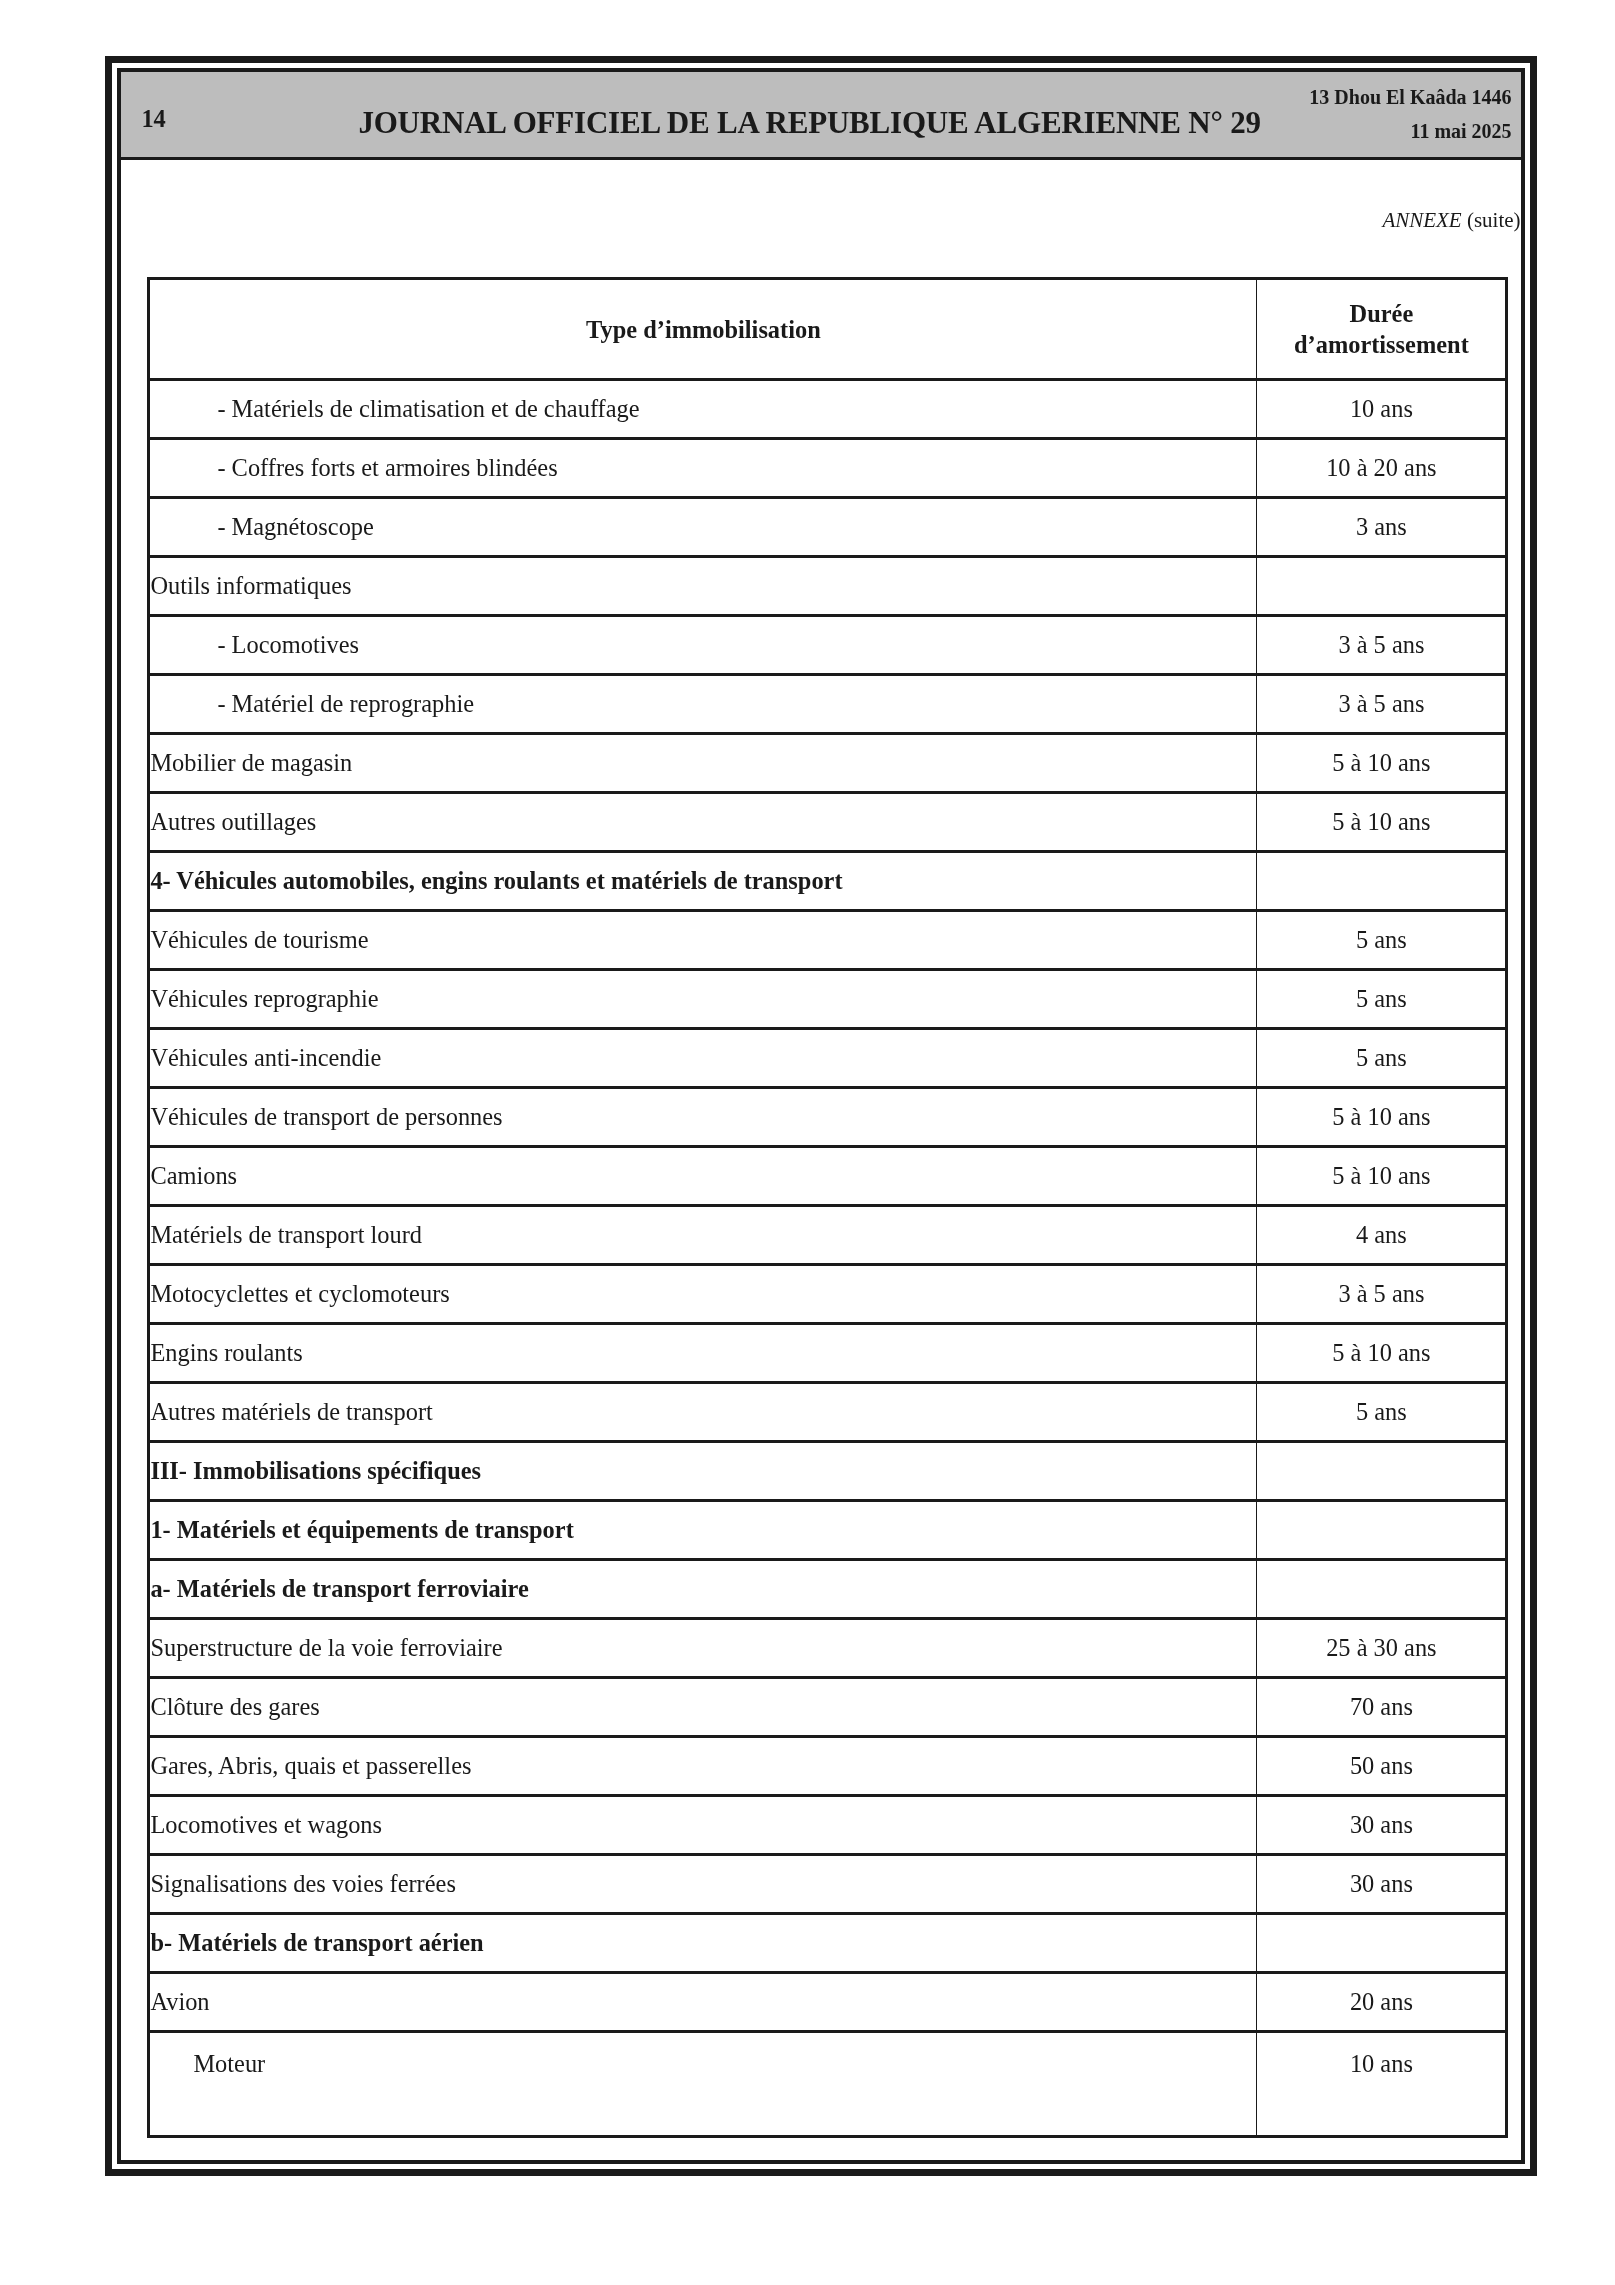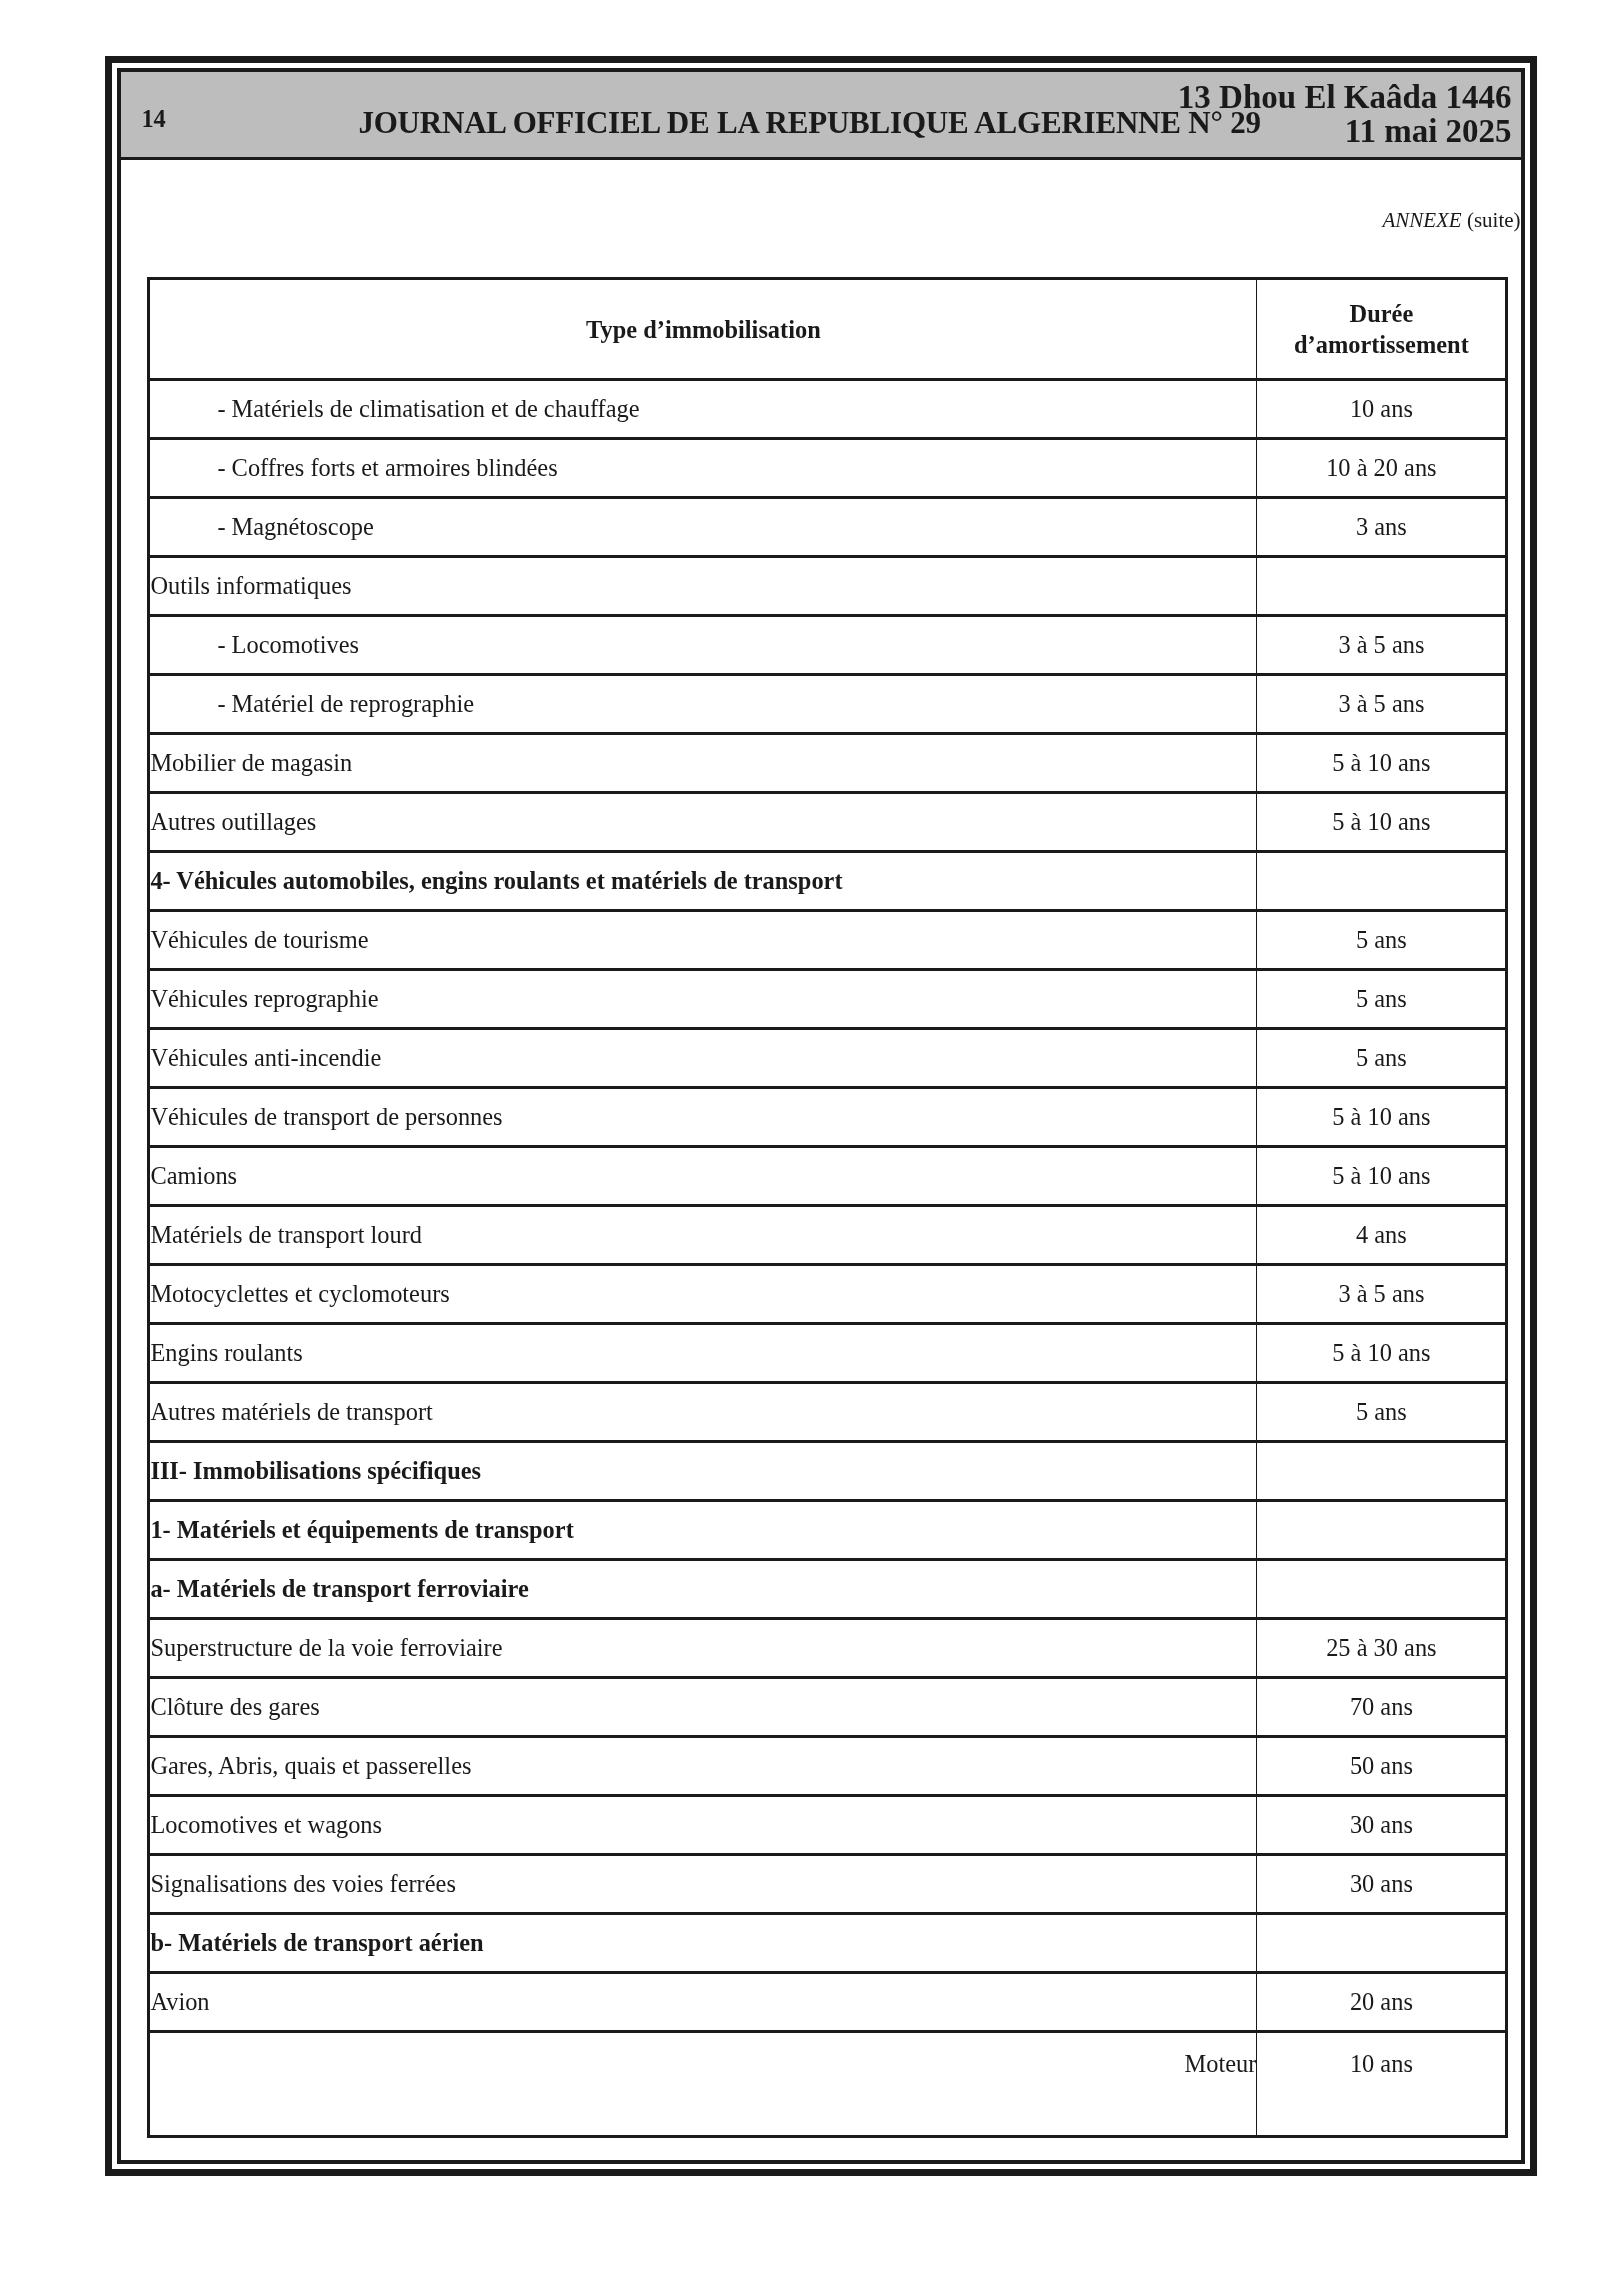--- a/index.html
+++ b/index.html
@@ -8,38 +8,38 @@
 
   .frame-outer { position:absolute; left:105px; top:56px; width:1432px; height:2120px;
                  border:7.2px solid #1a1a1a; box-sizing:border-box; }
   .frame-inner { position:absolute; left:5.4px; top:5.4px; right:5.4px; bottom:5.4px;
                  border:4.5px solid #1a1a1a; box-sizing:border-box; }
 
   .header-band { position:absolute; left:0; top:0; right:0; height:88px;
                  background:#bdbdbd; border-bottom:3.6px solid #1a1a1a; box-sizing:border-box; }
   .hdr-page { position:absolute; left:20px; top:33px; font-size:24.4px; font-weight:bold; }
   .hdr-title { position:absolute; left:237px; top:33px; font-size:31px; font-weight:bold; letter-spacing:-0.2px; }
-  .hdr-date { position:absolute; right:9px; top:7.2px; text-align:right; font-size:33px; font-weight:bold; line-height:34px; }
+  .hdr-date { position:absolute; right:9px; top:7.2px; text-align:right; font-size:20px; font-weight:bold; line-height:34px; }
 
   .annexe { position:absolute; left:0; right:0; top:136px; text-align:right; font-size:21px; font-weight:normal; }
   .annexe i { font-style:italic; }
 
   table.annex-table { position:absolute; left:26px; top:205px; width:1361px;
                       border-collapse:collapse; border:3.6px solid #1a1a1a; }
   table.annex-table th, table.annex-table td { border:1.8px solid #1a1a1a; font-size:24.4px; padding:0; }
   table.annex-table tr.data-row { border-top:3.6px solid #1a1a1a; }
   table.annex-table th { height:98px; font-weight:bold; text-align:center; line-height:31px; }
   th.col-type { width:1106px; }
   td { height:56px; }
   td.type { padding-left:43px; text-align:left; }
   td.type.indent { padding-left:67px; }
   td.type.bold { font-weight:bold; }
   td.dur { text-align:center; }
   tr.last td { height:85px; vertical-align:top; padding-top:16.3px; }
-  tr.last td.type { padding-left:43px;text-align:right; }
+  tr.last td.type { padding-left:43px; }
 </style>
 </head>
 <body>
 
 <div class="frame-outer">
   <div class="frame-inner">
 
     <div class="header-band">
       <span class="hdr-page">14</span>
       <span class="hdr-title">JOURNAL OFFICIEL DE LA REPUBLIQUE ALGERIENNE N° 29</span>

